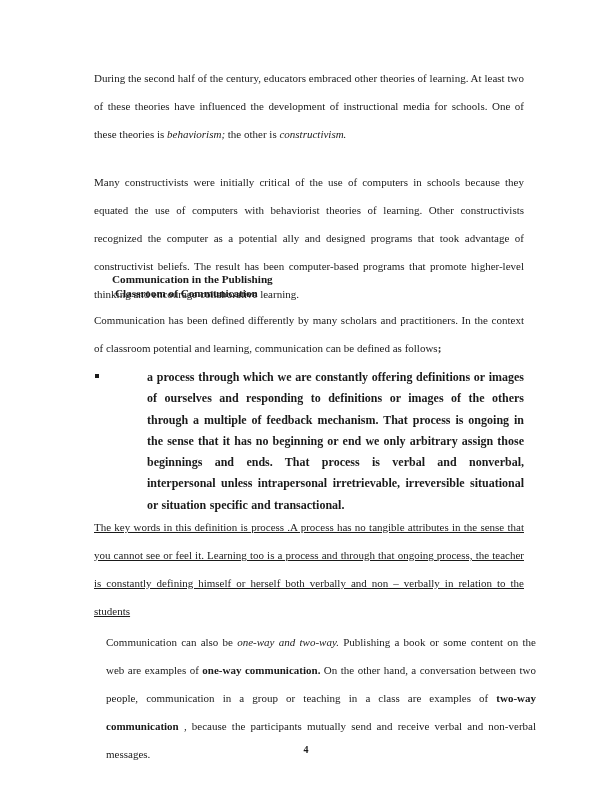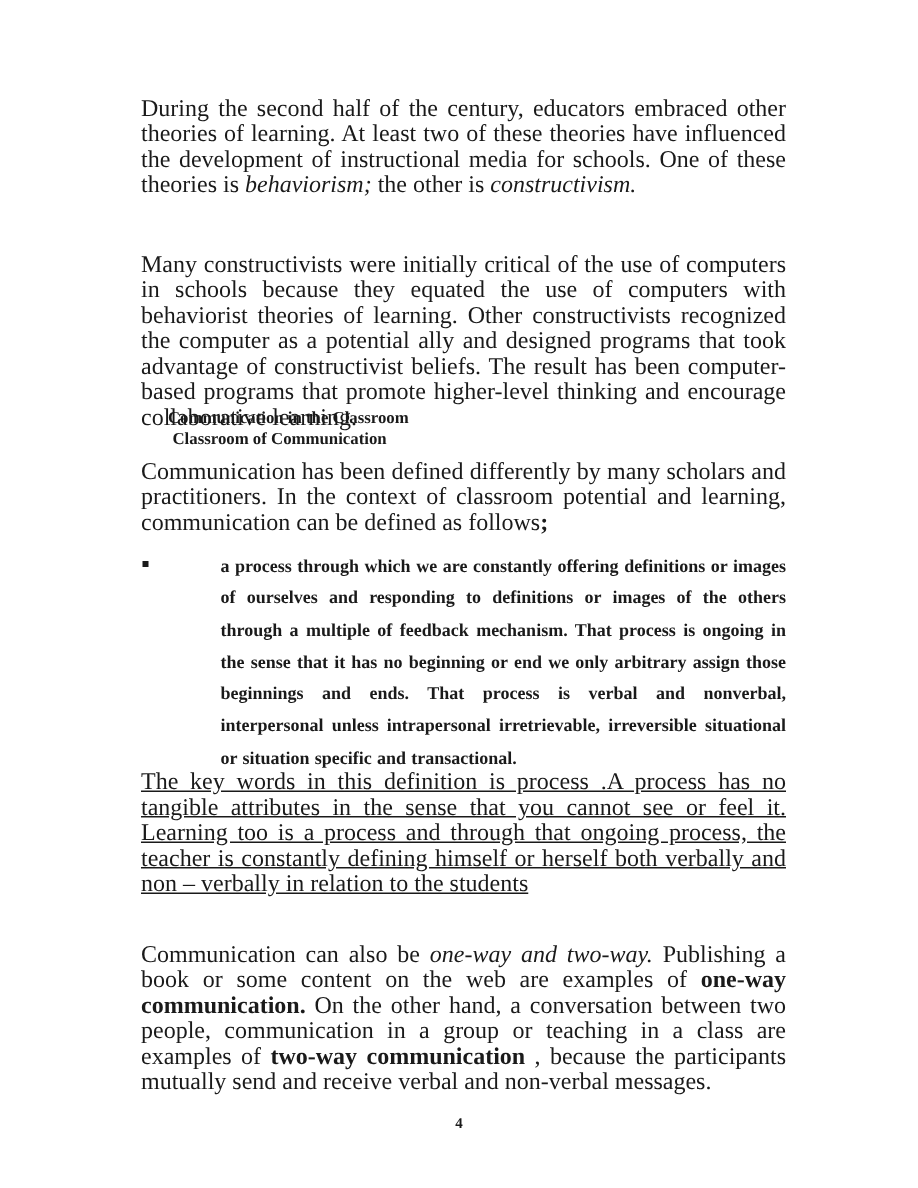--- a/index.html
+++ b/index.html
@@ -3,48 +3,48 @@
 <meta charset="utf-8">
 <style>
   html, body { margin: 0; padding: 0; background: #ffffff; }
   body {
     width: 612px; height: 792px; position: relative; overflow: hidden;
     font-family: "Liberation Serif", "DejaVu Serif", serif;
     color: #1a1a1a;
   }
   .page { position: absolute; left: 94px; top: 64px; width: 430px; }
   p {
-    margin: 0; font-size: 16px; line-height: 17px; text-align: justify;
+    margin: 0; font-size: 11px; line-height: 28px; text-align: justify;
   }
   .p1 { position: absolute; top: 0; left: 0; width: 430px; }
   .p2 { position: absolute; top: 84px; left: 0; width: 430px; margin-top: 20px; }
   .h1 { position: absolute; top: 208px; left: 18px; font-weight: bold; font-size: 11.2px; line-height: 14px; }
   .h2 { position: absolute; top: 222px; left: 21px; font-weight: bold; font-size: 11.2px; line-height: 14px; }
   .p3 { position: absolute; top: 242px; left: 0; width: 430px; }
   .bullet-list { position: absolute; top: 303px; left: 0; width: 430px; margin: 0; padding: 0; list-style: none; }
   .bullet-item { position: relative; padding-left: 23px; }
   .bullet-mark { position: absolute; left: 1px; top: 7px; width: 4px; height: 4px; background: #1a1a1a; }
   .bullet-text { font-weight: bold; font-size: 12px; line-height: 21.3px; text-align: justify; display: block; word-spacing: 0.5px; margin-left: 30px; }
   .p4 { position: absolute; top: 449px; left: 0; width: 430px; text-decoration: underline; }
-  .p5 { position: absolute; top: 564px; left: 0; width: 430px; }
+  .p5 { position: absolute; top: 564px; left: 12px; width: 430px; }
   .page-number { position: absolute; left: 0; top: 744px; width: 612px; text-align: center; font-weight: bold; font-size: 10px; }
   .last-line { text-align-last: left; }
   em { font-style: italic; }
   strong { font-weight: bold; }
 </style>
 </head>
 <body>
 
 <div class="page">
 
   <p class="p1 last-line"><span>During the second half of the century, educators embraced other theories of learning. At least two of these theories have influenced the development of instructional media for schools. One of these theories is </span><em>behaviorism;</em><span> the other is </span><em>constructivism.</em></p>
 
   <p class="p2 last-line">Many constructivists were initially critical of the use of computers in schools because they equated the use of computers with behaviorist theories of learning. Other constructivists recognized the computer as a potential ally and designed programs that took advantage of constructivist beliefs. The result has been computer-based programs that promote higher-level thinking and encourage collaborative learning.</p>
 
-  <div class="h1">Communication in the Classroom</div>
+  <div class="h1">Communication in the Publishing</div>
   <div class="h2">Classroom of Communication</div>
 
   <p class="p3 last-line"><span>Communication has been defined differently by many scholars and practitioners. In the context of classroom potential and learning, communication can be defined as follows</span><strong>;</strong></p>
 
   <ul class="bullet-list">
     <li class="bullet-item">
       <span class="bullet-mark"></span>
       <span class="bullet-text last-line">a process through which we are constantly offering definitions or images of ourselves and responding to definitions or images of the others through a multiple of feedback mechanism. That process is ongoing in the sense that it has no beginning or end we only arbitrary assign those beginnings and ends. That process is verbal and nonverbal, interpersonal unless intrapersonal irretrievable, irreversible situational or situation specific and  transactional.</span>
     </li>
   </ul>

